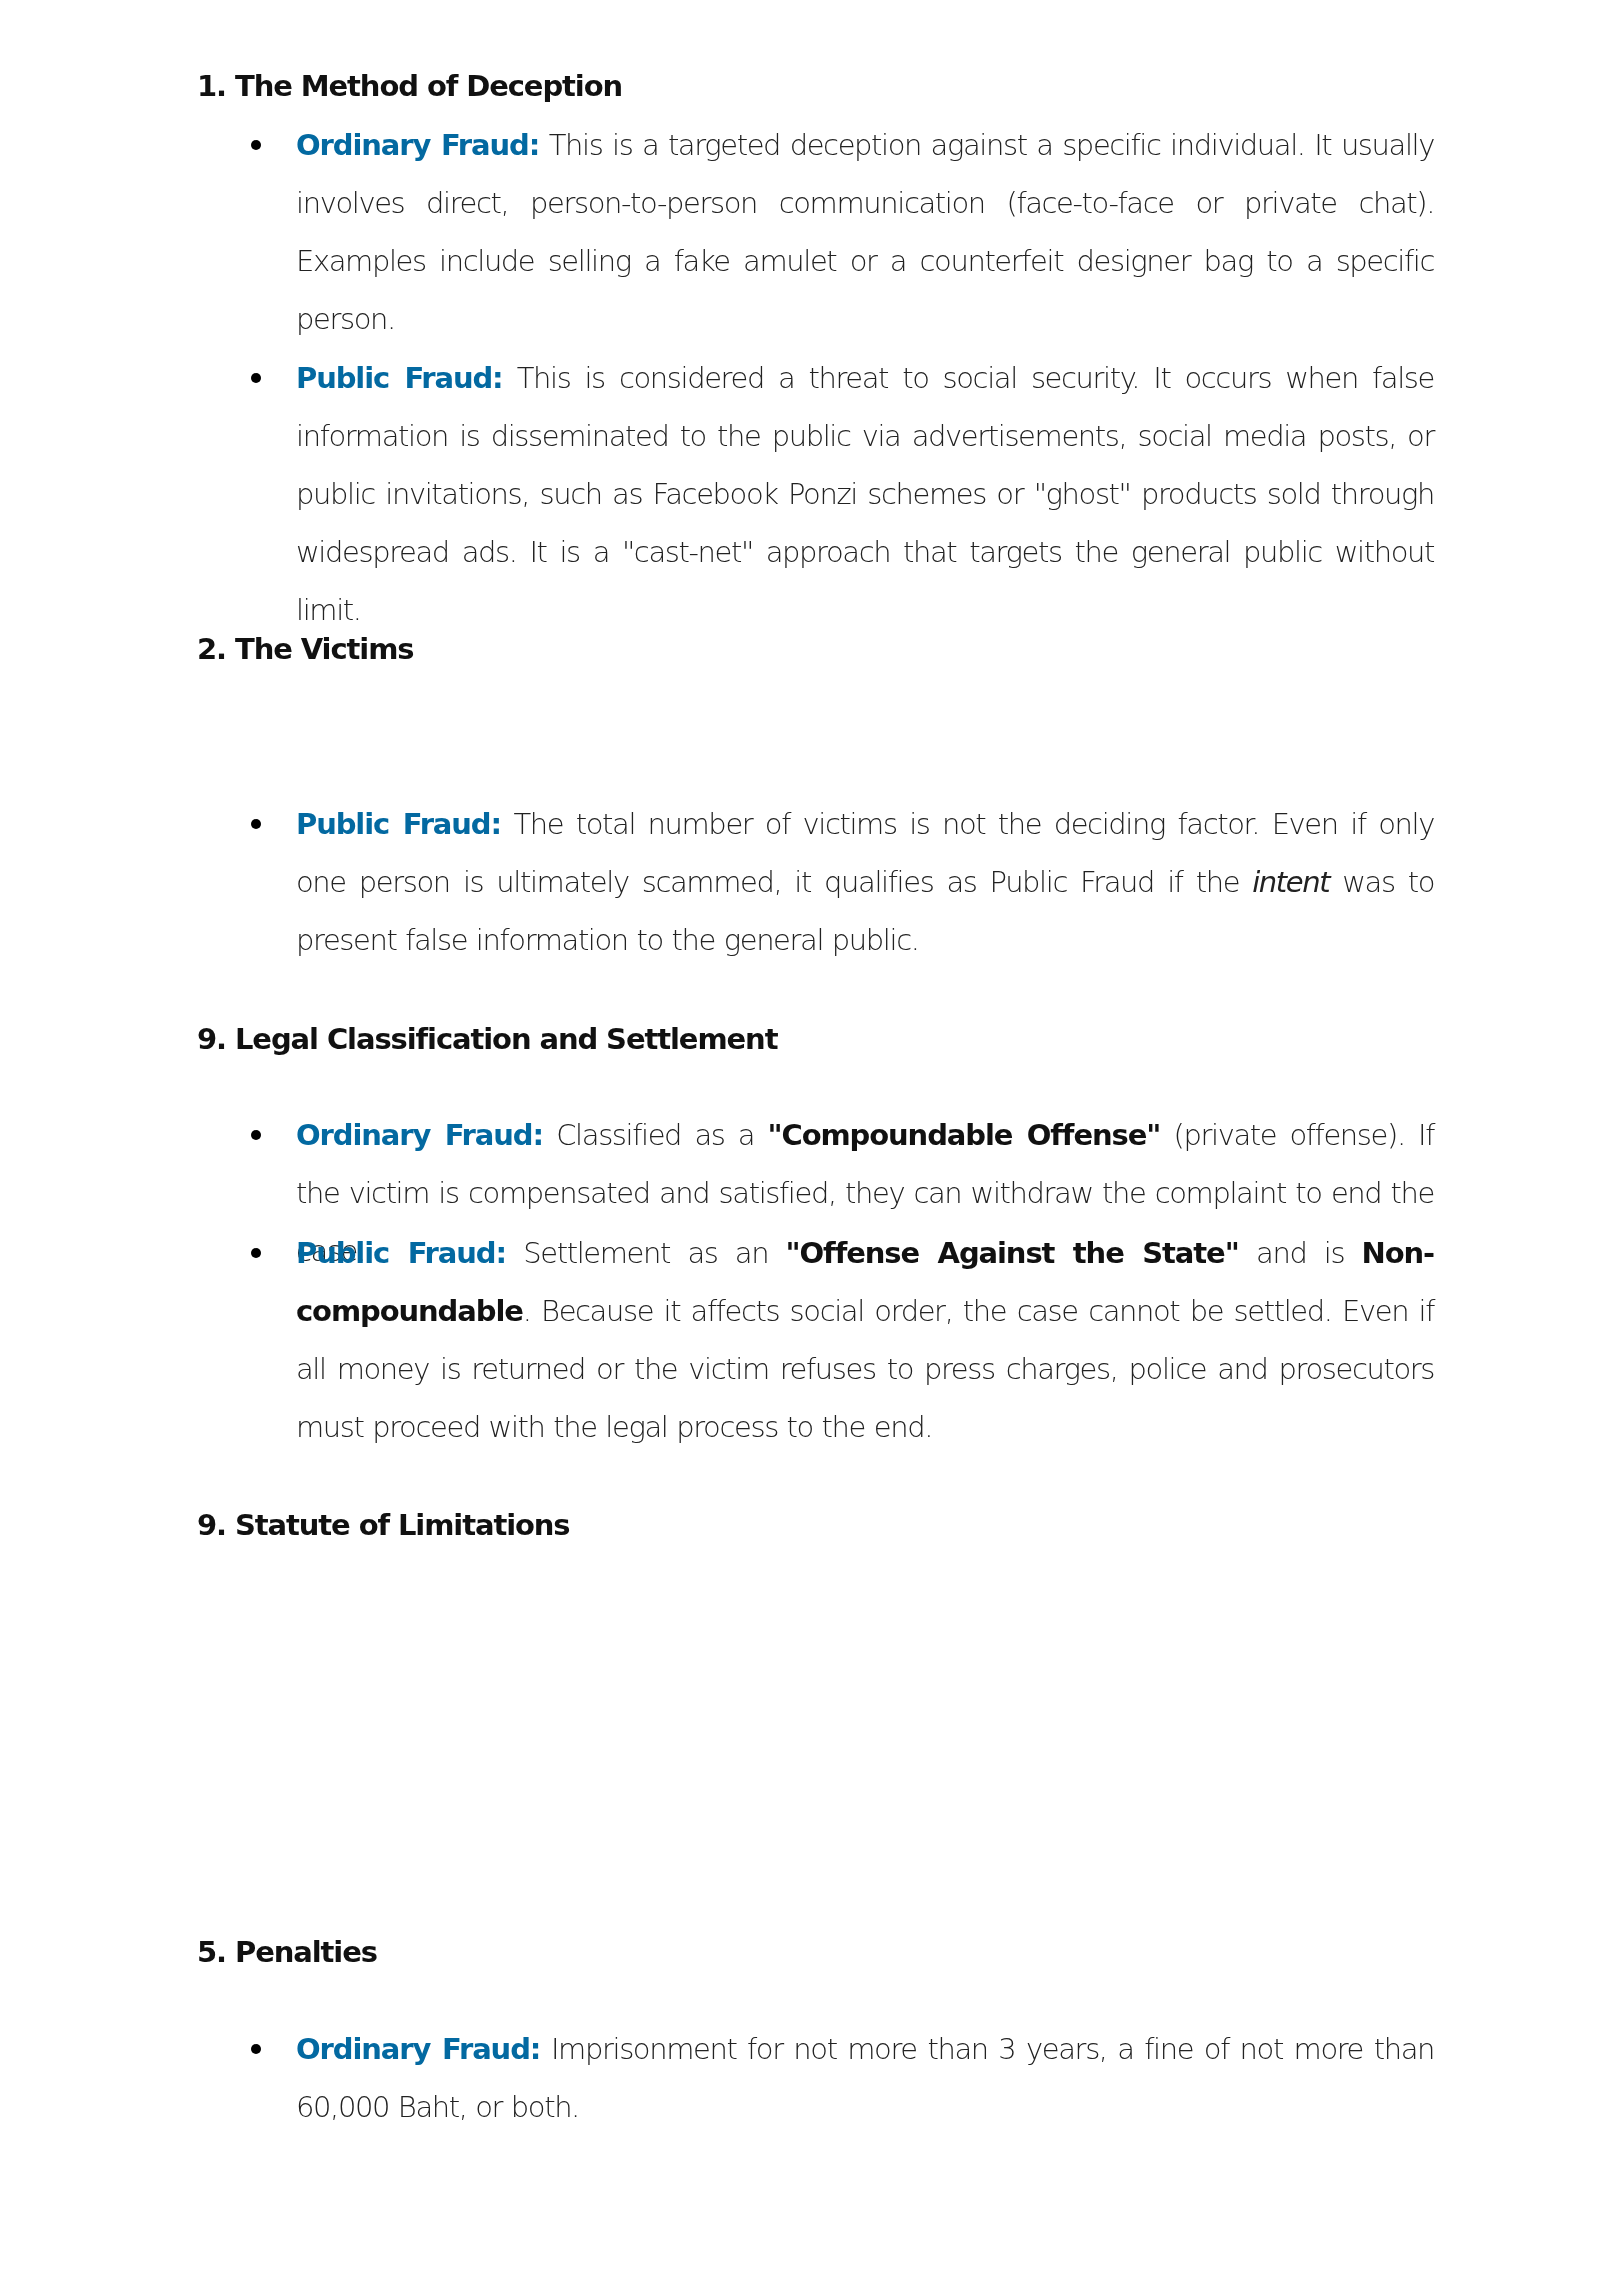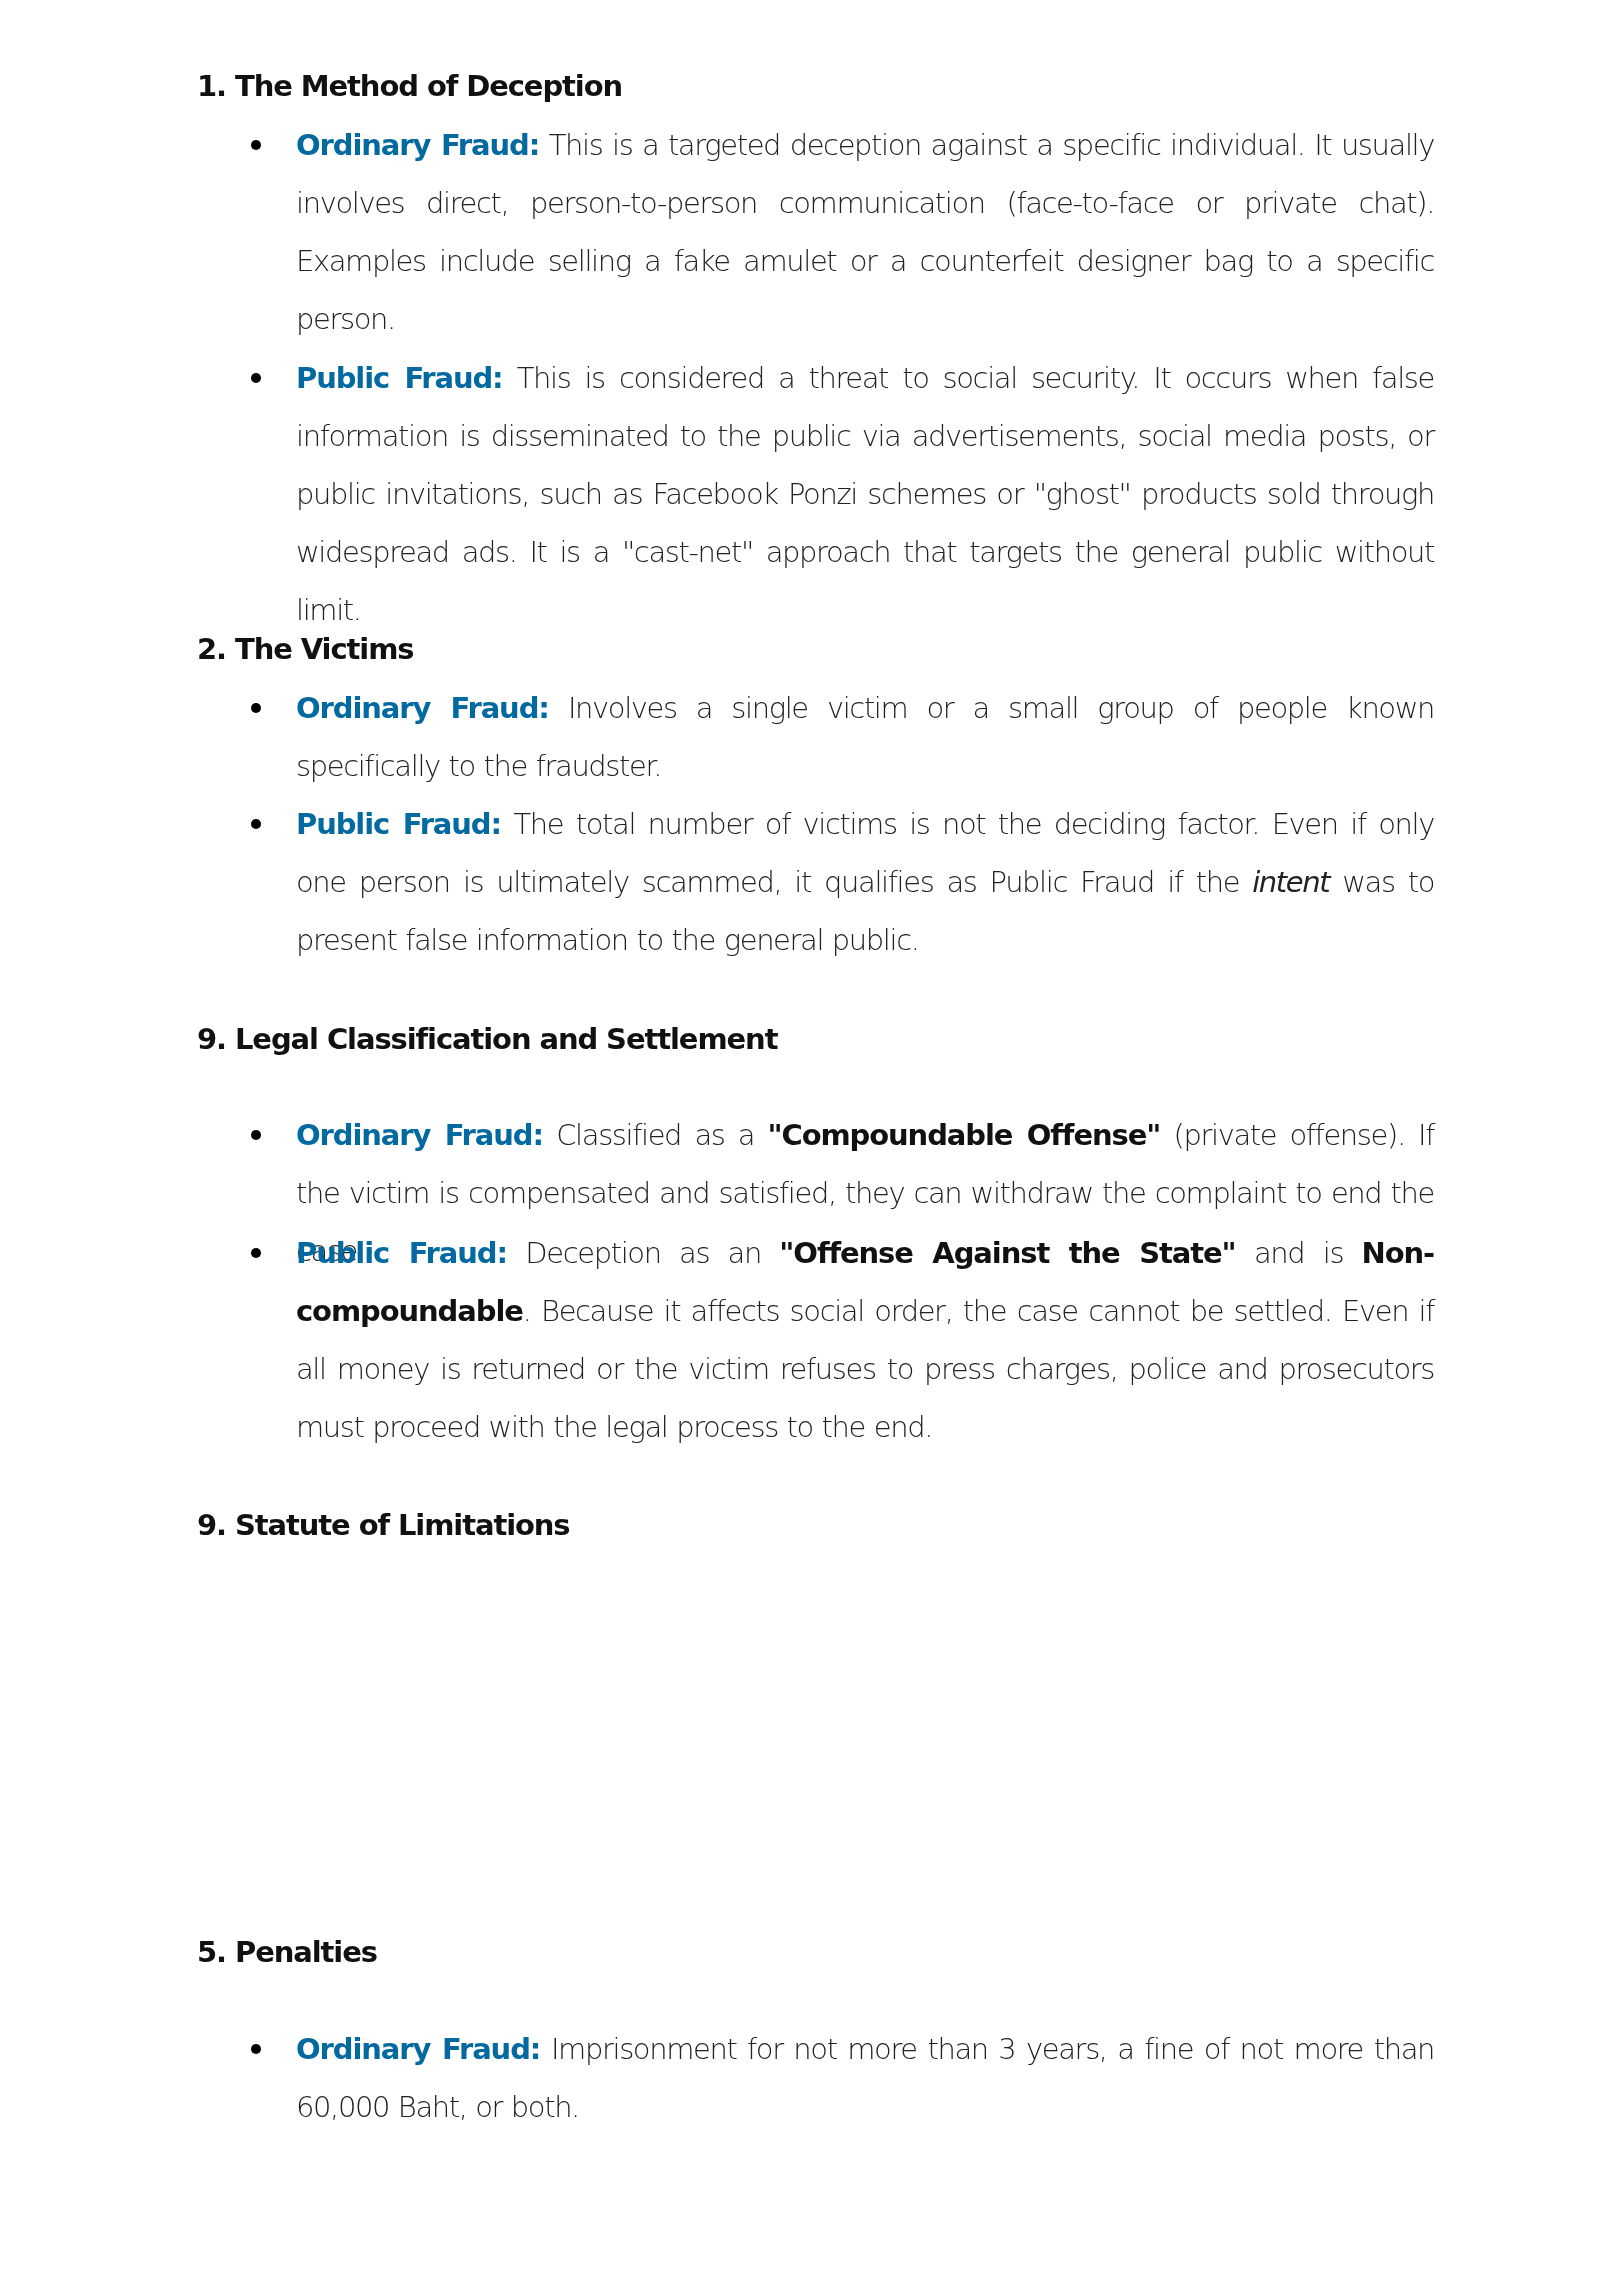--- a/index.html
+++ b/index.html
@@ -24,37 +24,33 @@
   <div class="item" style="top:116px">
     <span class="dot"></span>
     <span class="lbl">Ordinary Fraud:</span><span> This is a targeted deception against a specific individual. It usually involves direct, person-to-person communication (face-to-face or private chat). Examples include selling a fake amulet or a counterfeit designer bag to a specific person.</span>
   </div>
   <div class="item" style="top:349px">
     <span class="dot"></span>
     <span class="lbl">Public Fraud:</span><span> This is considered a threat to social security. It occurs when false information is disseminated to the public via advertisements, social media posts, or public invitations, such as Facebook Ponzi schemes or "ghost" products sold through widespread ads. It is a "cast-net" approach that targets the general public without limit.</span>
   </div>
 
   <div class="heading" style="top:631px">2. The Victims</div>
-  <div class="item" style="top:679px">
-    <span class="dot"></span>
-    <span class="lbl">Ordinary Fraud:</span><span> Involves a single victim or a small group of people known specifically to the fraudster.</span>
-  </div>
   <div class="item" style="top:795px">
     <span class="dot"></span>
     <span class="lbl">Public Fraud:</span><span> The total number of victims is not the deciding factor. Even if only one person is ultimately scammed, it qualifies as Public Fraud if the </span><i>intent</i><span> was to present false information to the general public.</span>
   </div>
 
   <div class="heading" style="top:1021px">9. Legal Classification and Settlement</div>
   <div class="item" style="top:1106px">
     <span class="dot"></span>
     <span class="lbl">Ordinary Fraud:</span><span> Classified as a </span><b>"Compoundable Offense"</b><span> (private offense). If the victim is compensated and satisfied, they can withdraw the complaint to end the case.</span>
   </div>
   <div class="item" style="top:1224px">
     <span class="dot"></span>
-    <span class="lbl">Public Fraud:</span><span> Deception as an </span><b>"Offense Against the State"</b><span> and is </span><b>Non-compoundable</b><span>. Because it affects social order, the case cannot be settled. Even if all money is returned or the victim refuses to press charges, police and prosecutors must proceed with the legal process to the end.</span>
+    <span class="lbl">Public Fraud:</span><span> Settlement as an </span><b>"Offense Against the State"</b><span> and is </span><b>Non-compoundable</b><span>. Because it affects social order, the case cannot be settled. Even if all money is returned or the victim refuses to press charges, police and prosecutors must proceed with the legal process to the end.</span>
   </div>
 
   <div class="heading" style="top:1507px">9. Statute of Limitations</div>
 
   <div class="heading" style="top:1934px">5. Penalties</div>
   <div class="item" style="top:2020px">
     <span class="dot"></span>
     <span class="lbl">Ordinary Fraud:</span><span> Imprisonment for not more than 3 years, a fine of not more than 60,000 Baht, or both.</span>
   </div>
 

